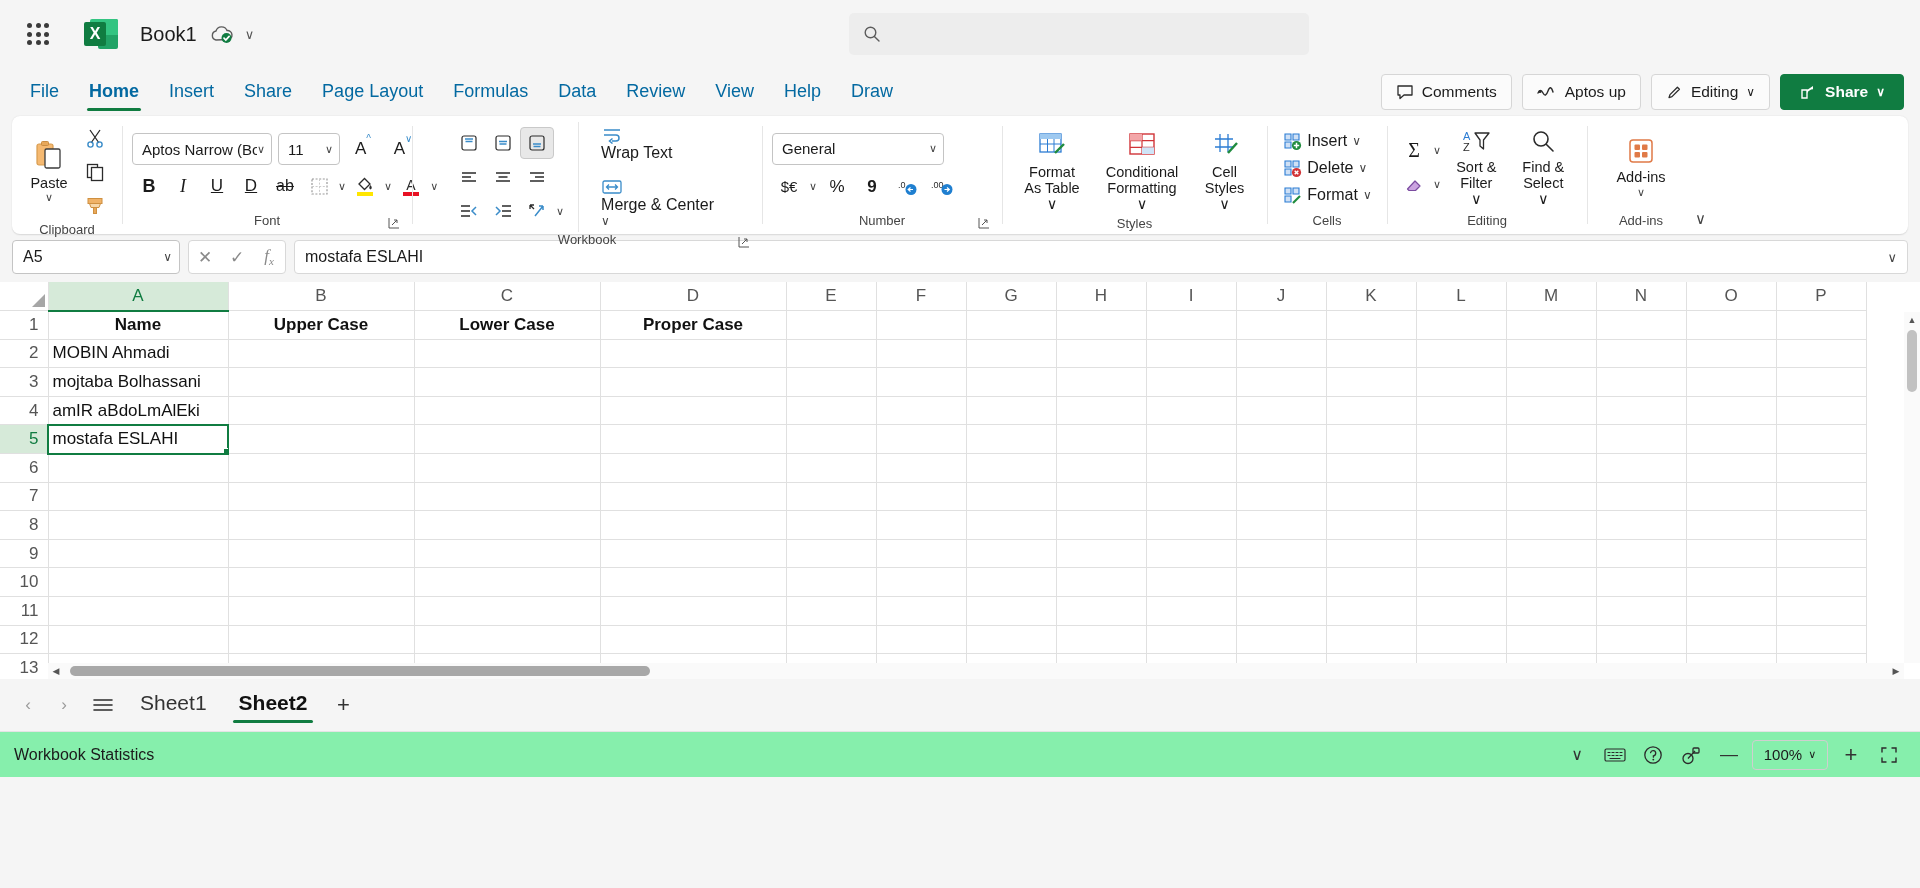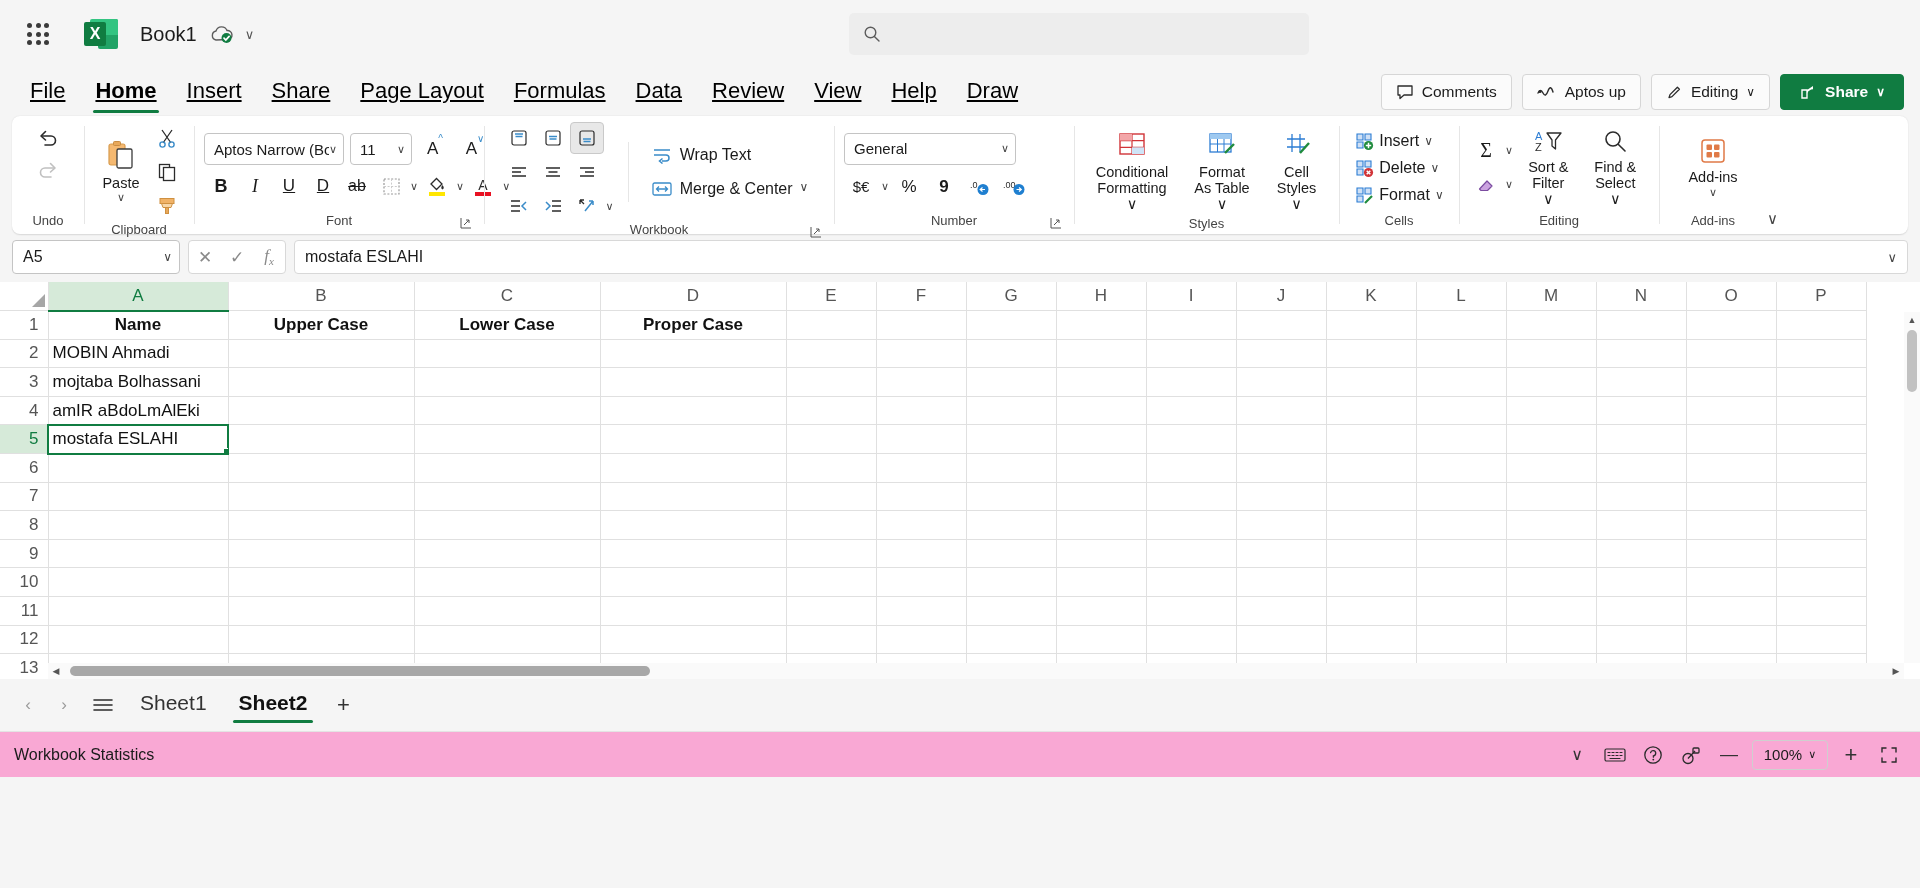--- a/index.html
+++ b/index.html
@@ -27,21 +27,21 @@
   .searchbox input { border:none; background:transparent; outline:none; font-size:16px; color:#5c5c5c; width:100%; font-family:inherit; }
   .title-right { display:flex; align-items:center; gap:6px; }
   .buy365 { display:flex; align-items:center; gap:10px; padding:8px 12px; border-radius:4px; font-size:16.5px; cursor:pointer; }
   .iconbtn { width:42px; height:42px; display:flex; align-items:center; justify-content:center; border-radius:4px; cursor:pointer; }
   .avatar { width:44px; height:44px; border-radius:50%; background:#111; color:#fff; font-size:11px; font-weight:bold; display:flex; flex-direction:column; align-items:center; justify-content:center; margin-left:6px; cursor:pointer; line-height:1; letter-spacing:-0.3px; }
   .avatar small { font-size:7px; font-weight:normal; }
 
   
   .tabbar { height:48px; display:flex; align-items:center; padding:0 16px; background:#f5f5f5; }
   .tabs { display:flex; align-items:center; gap:2px; }
-  .tab { padding:7px 14px 9px; font-size:22px; color:#000000; cursor:pointer; position:relative; border-radius:4px;text-decoration:underline; }
+  .tab { padding:7px 14px 9px; font-size:18px; color:#0369a1; cursor:pointer; position:relative; border-radius:4px; }
   .tab.active { font-weight:bold; }
   .tab.active:after { content:""; position:absolute; left:12px; right:12px; bottom:0; height:3px; background:#107c41; border-radius:2px; }
   .tabbar-right { margin-left:auto; display:flex; align-items:center; gap:10px; }
   .pillbtn { height:36px; display:flex; align-items:center; gap:8px; padding:0 14px; border:1px solid #d6d6d6; border-radius:4px; background:#fbfbfb; font-size:15.5px; cursor:pointer; }
   .pillbtn.share { background:#107c41; border-color:#107c41; color:#fff; font-weight:600; padding:0 18px; }
 
   
   .ribbon { margin:0 12px; height:118px; background:#fff; border-radius:8px; display:flex; align-items:stretch; box-shadow:0 0.5px 1.5px rgba(0,0,0,.12); }
   .rgroup { display:flex; flex-direction:column; align-items:center; justify-content:space-between; padding:6px 10px 4px; position:relative; }
   .rgroup + .rgroup:before { content:""; position:absolute; left:0; top:10px; bottom:10px; width:1px; background:#e6e6e6; }
@@ -53,21 +53,21 @@
   .bigbtn .lbl { font-size:14.5px; margin-top:3px; text-align:center; line-height:1.12; }
   .sbtn { width:34px; height:32px; display:flex; align-items:center; justify-content:center; border-radius:4px; cursor:pointer; }
   .sbtn.on { background:#e8e8e8; border:1px solid #c9c9c9; }
   .vstack { display:flex; flex-direction:column; gap:2px; }
   .hstack { display:flex; align-items:center; }
   .cx { font-size:11px; color:#444; padding:0 2px; cursor:pointer; }
   .fontrow { display:flex; align-items:center; gap:6px; }
   .combo { height:32px; border:1px solid #c4c4c4; border-radius:4px; background:#fff; display:flex; align-items:center; padding:0 6px 0 9px; font-size:15px; cursor:pointer; justify-content:space-between; }
   .combo .cv { overflow:hidden; white-space:nowrap; }
   .menurow { display:flex; align-items:center; gap:5px; padding:2px 6px; border-radius:4px; cursor:pointer; font-size:16px; }
-  .textbtn { display:flex; align-items:flex-start; gap:7px; padding:4px 8px; border-radius:4px; cursor:pointer; font-size:16px; }
+  .textbtn { display:flex; align-items:flex-start; padding:4px 8px; border-radius:4px; cursor:pointer; font-size:16px;flex-direction:column; }
   .collapse-ribbon { display:flex; align-items:flex-end; padding:0 8px 6px 0; }
 
   
   .fbar { display:flex; align-items:center; gap:8px; padding:6px 12px 8px; }
   .namebox { width:168px; height:34px; border:1px solid #c4c4c4; border-radius:4px; background:#fff; display:flex; align-items:center; justify-content:space-between; padding:0 7px 0 10px; font-size:16px; cursor:text; }
   .fbtns { display:flex; align-items:center; border:1px solid #d8d8d8; border-radius:4px; background:#fff; height:34px; }
   .fbtn { width:32px; height:32px; display:flex; align-items:center; justify-content:center; cursor:pointer; color:#8a8a8a; font-size:17px; }
   .finput { flex:1; height:34px; border:1px solid #d8d8d8; border-radius:4px; background:#fff; display:flex; align-items:center; padding:0 10px; font-size:16px; }
   .finput .fv { flex:1; }
 
@@ -98,21 +98,21 @@
   
   .sheetbar { height:52px; background:#f5f5f5; display:flex; align-items:center; padding:0 12px; gap:4px; }
   .navarw { width:32px; height:32px; display:flex; align-items:center; justify-content:center; color:#9b9b9b; font-size:17px; cursor:pointer; }
   .allsheets { width:38px; height:32px; display:flex; align-items:center; justify-content:center; cursor:pointer; }
   .stab { padding:6px 14px 10px; font-size:21px; color:#333; cursor:pointer; position:relative; }
   .stab.active { font-weight:bold; color:#111; }
   .stab.active:after { content:""; position:absolute; left:8px; right:8px; bottom:2px; height:3.5px; background:#107c41; border-radius:2px; }
   .addsheet { width:36px; height:32px; display:flex; align-items:center; justify-content:center; font-size:22px; color:#333; cursor:pointer; }
 
   
-  .statusbar { height:46px; background:#f9a8d4; border-top:1px solid #e4e4e4; display:flex; align-items:center; padding:0 14px; font-size:16px; color:#1b1b1b; }
+  .statusbar { height:46px; background:#86efac; border-top:1px solid #e4e4e4; display:flex; align-items:center; padding:0 14px; font-size:16px; color:#1b1b1b; }
   .sb-right { margin-left:auto; display:flex; align-items:center; gap:4px; }
   .sb-icon { width:34px; height:34px; display:flex; align-items:center; justify-content:center; cursor:pointer; color:#333; }
   .zoombox { height:30px; min-width:76px; border:1px solid #cfcfcf; border-radius:4px; display:flex; align-items:center; justify-content:center; gap:6px; font-size:15px; padding:0 8px; cursor:pointer; margin:0 2px; }
   svg { display:block; }
 </style>
 </head>
 <body>
 
 <div class="titlebar">
   <div class="waffle">
@@ -195,39 +195,20 @@
         <path d="M8 6 l6 -4 v3.2 q-4 .3 -6 4 Z" fill="#fff"></path>
       </svg>
       <span>Share</span>
       <span style="font-size:12px">∨</span>
     </div>
   </div>
 </div>
 
 <div class="ribbon">
 
-  <div class="rgroup" style="width:72px">
-    <div class="rg-body vstack" style="flex-direction:column; gap:0">
-      <div class="sbtn">
-        <svg width="24" height="22" viewBox="0 0 24 22">
-          <path d="M6 9 H15 a4.5 4.5 0 0 1 0 9 H9" fill="none" stroke="#2b2b2b" stroke-width="1.6" stroke-linecap="round"></path>
-          <path d="M9.5 4.5 L5 9 L9.5 13" fill="none" stroke="#2b2b2b" stroke-width="1.6" stroke-linecap="round" stroke-linejoin="round"></path>
-        </svg>
-      </div>
-      <div class="sbtn">
-        <svg width="24" height="22" viewBox="0 0 24 22">
-          <path d="M18 9 H9 a4.5 4.5 0 0 0 0 9 H15" fill="none" stroke="#c0c0c0" stroke-width="1.6" stroke-linecap="round"></path>
-          <path d="M14.5 4.5 L19 9 L14.5 13" fill="none" stroke="#c0c0c0" stroke-width="1.6" stroke-linecap="round" stroke-linejoin="round"></path>
-        </svg>
-      </div>
-    </div>
-    <div class="rg-label-row">
-        <div class="rg-label">Undo</div>
-      </div>
-  </div>
 
   <div class="rgroup" style="width:110px">
     <div class="rg-body">
       <div class="bigbtn">
         <svg width="30" height="32" viewBox="0 0 30 32">
           <rect x="3" y="4" width="16" height="21" rx="2" fill="#f5b971" stroke="#d89b4d" stroke-width="1.2"></rect>
           <rect x="7.5" y="1.5" width="7" height="4" rx="1" fill="#e8a85a" stroke="#c98c42" stroke-width="1"></rect>
           <rect x="11" y="9" width="15" height="19" rx="1.5" fill="#fff" stroke="#3b3b3b" stroke-width="1.3"></rect>
         </svg>
         <div class="lbl">Paste</div>
@@ -462,37 +443,37 @@
         <svg width="12" height="12" viewBox="0 0 12 12">
             <path d="M1 1 v10 h10" fill="none" stroke="#555" stroke-width="1"></path>
             <path d="M4 8 L9 3 M9 3 H6 M9 3 V6" stroke="#555" stroke-width="1" fill="none"></path>
           </svg>
       </div>
     </div>
   </div>
 
   <div class="rgroup" style="width:265px">
     <div class="rg-body" style="gap:2px;align-items:flex-start;padding-top:6px">
+      <div class="bigbtn" style="max-width:80px">
+        <svg width="32" height="30" viewBox="0 0 32 30">
+          <rect x="4" y="3" width="21" height="18" fill="none" stroke="#2b7cd3" stroke-width="1.3"></rect>
+          <rect x="4" y="3" width="21" height="5" fill="#9ec9f0"></rect>
+          <path d="M4 13 h21 M11.5 8 v13 M18 8 v13" stroke="#2b7cd3" stroke-width="1"></path>
+          <path d="M19 22 L28 13" stroke="#1f8b3d" stroke-width="2.4"></path>
+        </svg>
+        <div class="lbl"><span>Format As Table</span> <span>∨</span></div>
+      </div>
       <div class="bigbtn" style="max-width:96px">
         <svg width="34" height="30" viewBox="0 0 34 30">
           <rect x="5" y="3" width="24" height="20" fill="none" stroke="#d13438" stroke-width="1.4"></rect>
           <path d="M5 9.6 h24 M5 16.3 h24 M17 3 v20" stroke="#d13438" stroke-width="1.2"></path>
           <rect x="5" y="3" width="12" height="6.6" fill="#f3a6a8"></rect>
           <rect x="17" y="16.3" width="12" height="6.7" fill="#cfe4f7"></rect>
         </svg>
         <div class="lbl"><span>Conditional Formatting</span> <span>∨</span></div>
-      </div>
-      <div class="bigbtn" style="max-width:80px">
-        <svg width="32" height="30" viewBox="0 0 32 30">
-          <rect x="4" y="3" width="21" height="18" fill="none" stroke="#2b7cd3" stroke-width="1.3"></rect>
-          <rect x="4" y="3" width="21" height="5" fill="#9ec9f0"></rect>
-          <path d="M4 13 h21 M11.5 8 v13 M18 8 v13" stroke="#2b7cd3" stroke-width="1"></path>
-          <path d="M19 22 L28 13" stroke="#1f8b3d" stroke-width="2.4"></path>
-        </svg>
-        <div class="lbl"><span>Format As Table</span> <span>∨</span></div>
       </div>
       <div class="bigbtn" style="max-width:70px">
         <svg width="32" height="30" viewBox="0 0 32 30">
           <path d="M6 8 h18 M6 16 h18 M11 3 v18 M19 3 v18" stroke="#2b7cd3" stroke-width="1.3"></path>
           <path d="M19 22 L28 12" stroke="#1f8b3d" stroke-width="2.4"></path>
         </svg>
         <div class="lbl"><span>Cell Styles</span> <span>∨</span></div>
       </div>
     </div>
     <div class="rg-label-row">

